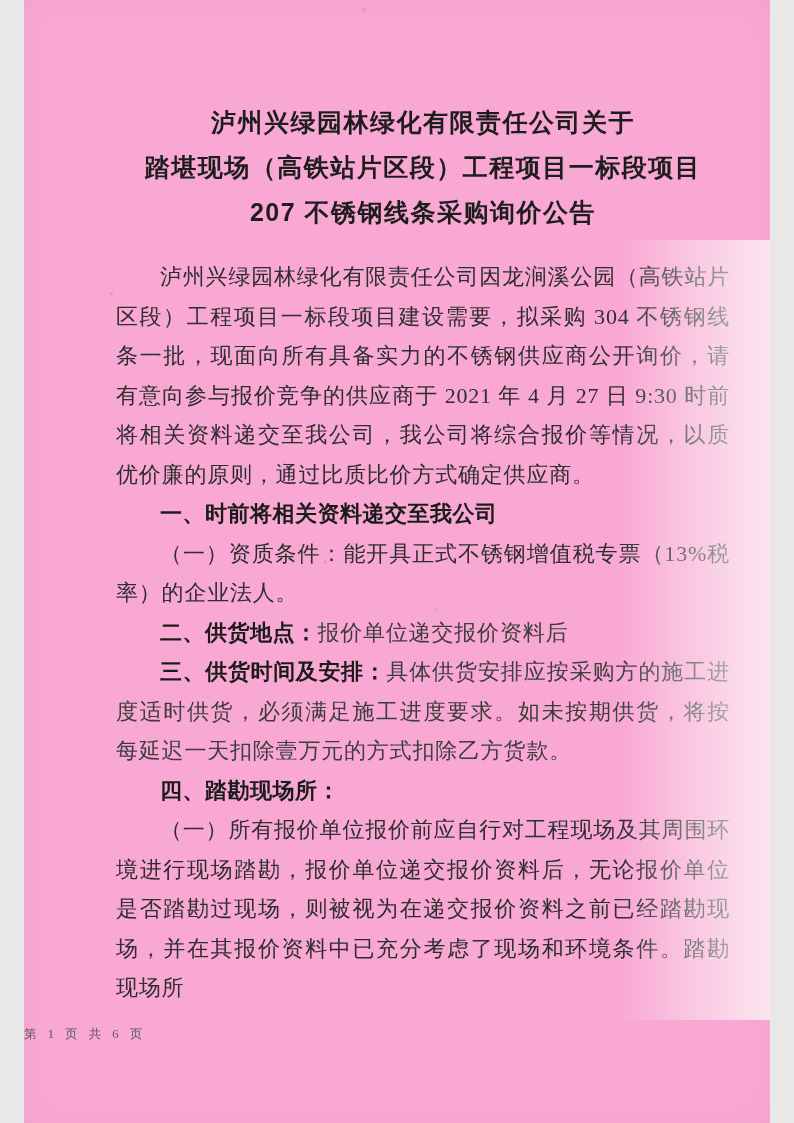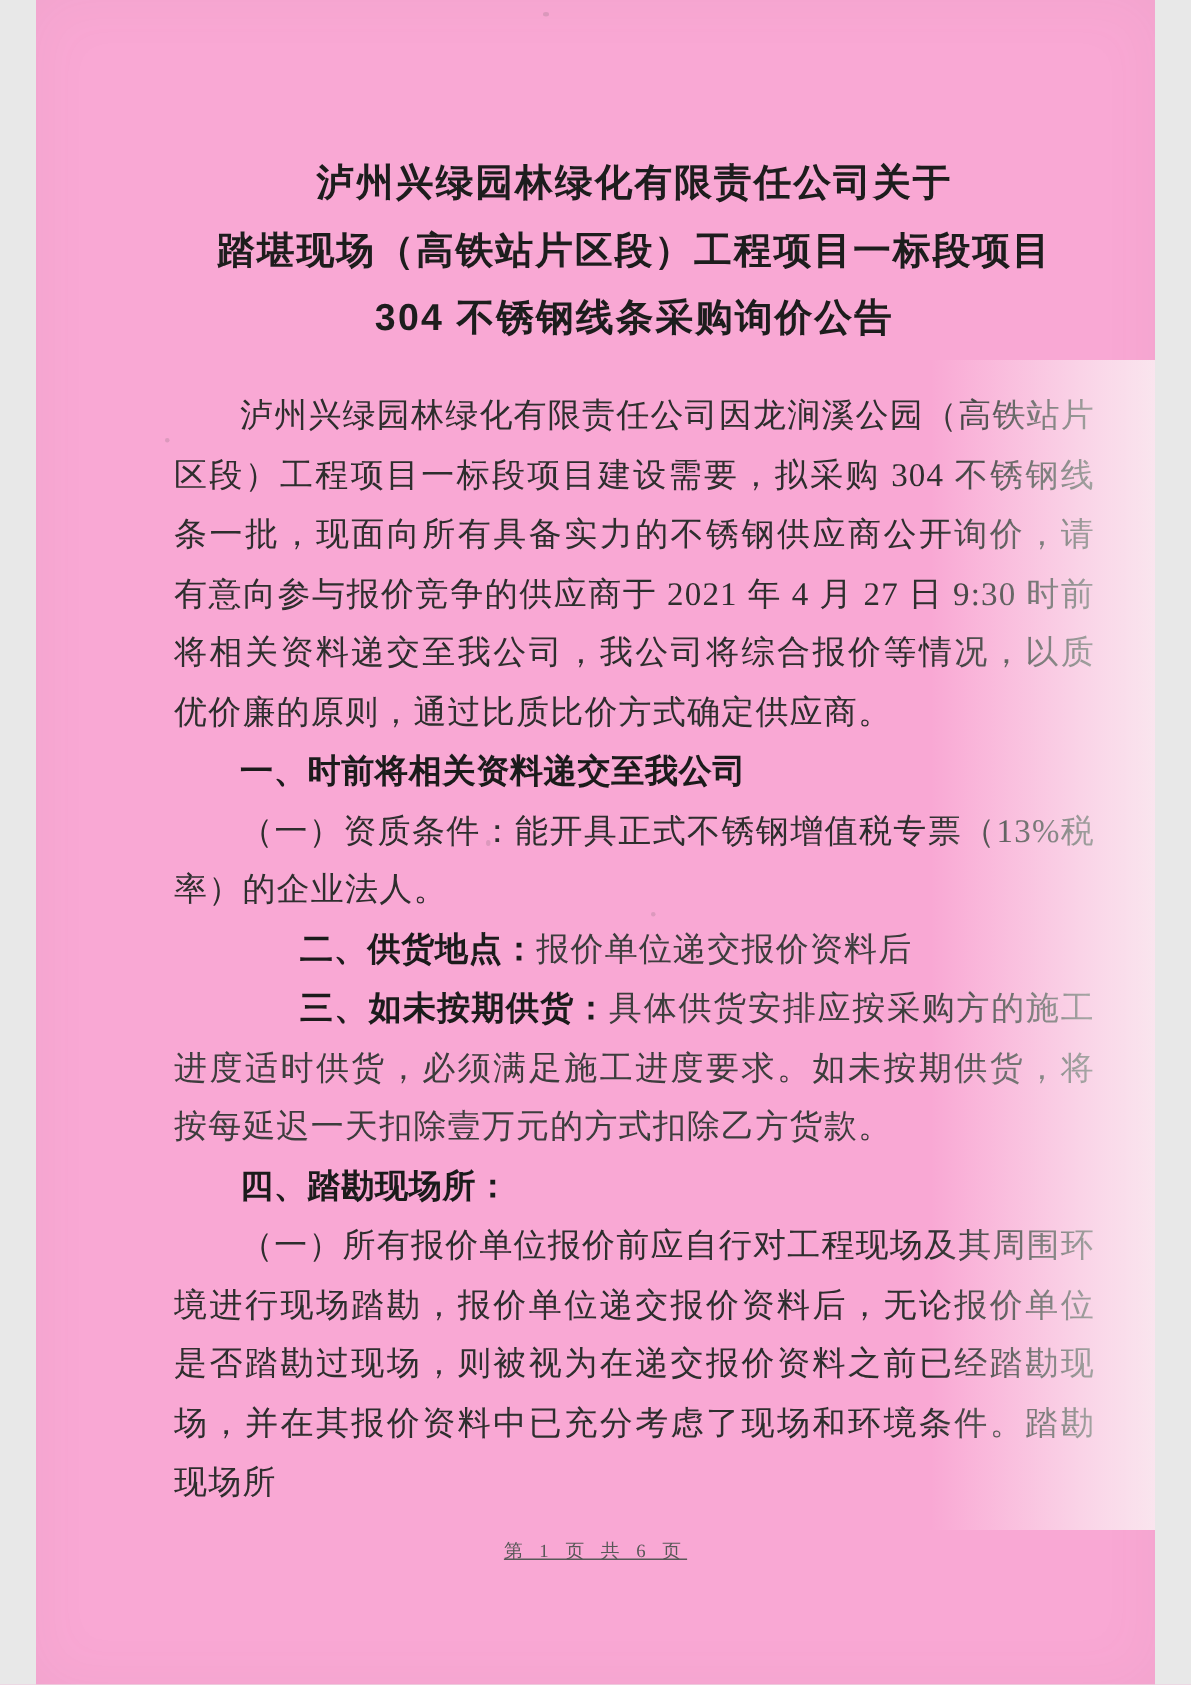--- a/index.html
+++ b/index.html
@@ -51,21 +51,20 @@
   }
   .body-block p {
     margin: 0;
     text-indent: 2em;
   }
   .bold-head {
     font-family: "Liberation Sans", "DejaVu Sans", sans-serif;
     font-weight: 700;
     color: #1b1b1b;
     letter-spacing: 0.5px;
-    margin-left: 40px;
   }
   .kai-text {
     color: #3d3d3d;
   }
   
   .edge-fade {
     position: absolute;
     top: 240px;
     right: 0;
     width: 150px;
@@ -96,44 +95,42 @@
     height: 200px;
     background: radial-gradient(ellipse at 90% 50%, rgba(190,90,90,0.12) 0%, rgba(190,90,90,0) 70%);
     z-index: 2;
     pointer-events: none;
   }
   .footer {
     position: absolute;
     left: 0;
     right: 0;
     top: 1026px;
-    text-align: center;
     font-size: 12.5px;
     letter-spacing: 4px;
     color: #585858;
-    text-decoration: underline;
   }
 </style>
 </head>
 <body>
 
 <div class="page">
 
   <div class="title-block">
     <div>泸州兴绿园林绿化有限责任公司关于</div>
     <div>踏堪现场（高铁站片区段）工程项目一标段项目</div>
-    <div>304 不锈钢线条采购询价公告</div>
+    <div>207 不锈钢线条采购询价公告</div>
   </div>
 
   <div class="body-block">
     <p>泸州兴绿园林绿化有限责任公司因龙涧溪公园（高铁站片区段）工程项目一标段项目建设需要，拟采购 304 不锈钢线条一批，现面向所有具备实力的不锈钢供应商公开询价，请有意向参与报价竞争的供应商于 2021 年 4 月 27 日 9:30 时前将相关资料递交至我公司，我公司将综合报价等情况，以质优价廉的原则，通过比质比价方式确定供应商。</p>
     <p class="bold-head">一、时前将相关资料递交至我公司</p>
     <p>（一）资质条件：能开具正式不锈钢增值税专票（13%税率）的企业法人。</p>
     <p><span class="bold-head">二、供货地点：</span><span class="kai-text">报价单位递交报价资料后</span></p>
-    <p><span class="bold-head">三、如未按期供货：</span><span class="kai-text">具体供货安排应按采购方的施工进度适时供货，必须满足施工进度要求。如未按期供货，将按每延迟一天扣除壹万元的方式扣除乙方货款。</span></p>
+    <p><span class="bold-head">三、供货时间及安排：</span><span class="kai-text">具体供货安排应按采购方的施工进度适时供货，必须满足施工进度要求。如未按期供货，将按每延迟一天扣除壹万元的方式扣除乙方货款。</span></p>
     <p class="bold-head">四、踏勘现场所：</p>
     <p>（一）所有报价单位报价前应自行对工程现场及其周围环境进行现场踏勘，报价单位递交报价资料后，无论报价单位是否踏勘过现场，则被视为在递交报价资料之前已经踏勘现场，并在其报价资料中已充分考虑了现场和环境条件。踏勘现场所</p>
   </div>
 
   <div class="seal-haze"></div>
   <div class="seal-arc"></div>
   <div class="edge-fade"></div>
 
   <div class="speck" style="left:338px; top:8px; width:4px; height:3px;"></div>
   <div class="speck" style="left:86px; top:292px; width:3px; height:3px;"></div>

